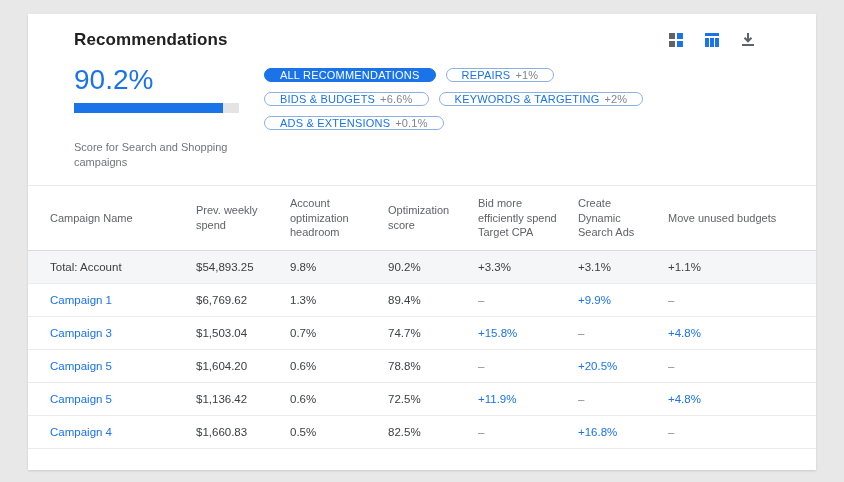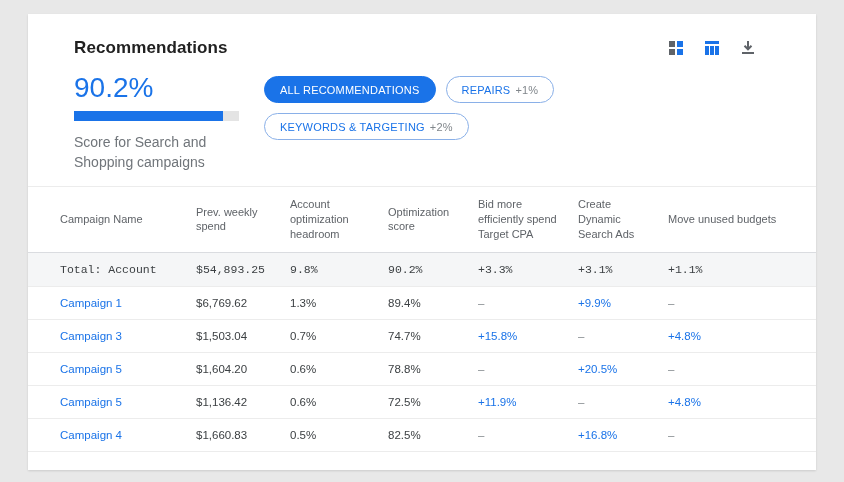--- a/index.html
+++ b/index.html
@@ -16,37 +16,37 @@
     width: 788px;
     height: 456px;
     background: #ffffff;
     box-shadow: 0 1px 2px rgba(0,0,0,0.12);
   }
   
   .card-header {
     display: flex;
     justify-content: space-between;
     align-items: flex-start;
-    padding: 24px 24px 0 46px;
+    padding: 16px 24px 0 46px;
   }
   .page-title { font-size: 17px; font-weight: 700; color: #212121; letter-spacing: 0.1px; }
   .header-icons { display: flex; gap: 16px; padding-right: 34px; }
   .icon-btn { background: none; border: none; cursor: pointer; padding: 2px; line-height: 0; }
 
   
   .score-filters { display: flex; padding: 14px 24px 12px 46px; }
   .score-block { width: 190px; flex-shrink: 0; }
   .score-value { font-size: 28px; color: #1a73e8; font-weight: 400; }
   .progress { width: 165px; height: 10px; background: #e4e4e4; margin-top: 7px; }
   .progress-fill { height: 100%; background: #1a73e8; width: 0; }
-  .score-caption { margin-top: 12px; font-size: 14px; line-height: 1.4; color: #70757a; width: 165px; }
+  .score-caption { margin-top: 27px; font-size: 11px; line-height: 1.4; color: #70757a; width: 165px; }
 
   .chips { display: flex; flex-wrap: wrap; gap: 10px; max-width: 420px; align-content: flex-start; margin-top: 4px; }
   .chip {
-    height: 27px;
+    height: 14px;
     padding: 0 15px;
     border-radius: 14px;
     border: 1px solid #8ab0e8;
     background: #ffffff;
     color: #1a73e8;
     font-family: "Liberation Sans", sans-serif;
     font-size: 11px;
     font-weight: 500;
     letter-spacing: 0.2px;
     cursor: pointer;
@@ -63,25 +63,25 @@
   thead tr { border-top: 1px solid #ececec; border-bottom: 1px solid #dadce0; }
   th {
     text-align: left;
     font-weight: 400;
     font-size: 11px;
     color: #5f6368;
     line-height: 1.35;
     padding: 10px 12px 10px 0;
     vertical-align: middle;
   }
-  th:first-child, td:first-child { padding-left: 32px; }
+  th:first-child, td:first-child { padding-left: 22px; }
   tbody tr { border-bottom: 1px solid #ececec; }
   td { font-size: 11.5px; padding: 10px 12px 10px 0; color: #3c4043; }
   .total-row { background: #f5f6f7; }
-  .total-row td { color: #3c4043; font-family: Liberation Mono, monospace; }
+  .total-row td { color: #3c4043; }
   .link { color: #1a73e8; cursor: pointer; text-align: right; }
   .pos { color: #1a73e8; }
   .dash { color: #80868b; }
 </style>
 </head>
 <body>
 
 <div class="card">
 
   <div class="card-header">
@@ -122,22 +122,30 @@
     </div>
     <div class="chips">
         <button class="chip chip-active">
           <span>ALL RECOMMENDATIONS</span>
         </button>
         <button class="chip">
           <span>REPAIRS</span>
           <span class="chip-delta">+1%</span>
         </button>
         <button class="chip">
+          <span>BIDS &amp; BUDGETS</span>
+          <span class="chip-delta">+6.6%</span>
+        </button>
+        <button class="chip">
           <span>KEYWORDS &amp; TARGETING</span>
           <span class="chip-delta">+2%</span>
+        </button>
+        <button class="chip">
+          <span>ADS &amp; EXTENSIONS</span>
+          <span class="chip-delta">+0.1%</span>
         </button>
       </div>
   </div>
 
   <table>
     <colgroup>
       <col style="width:168px">
         <col style="width:94px">
         <col style="width:98px">
       <col style="width:90px">

